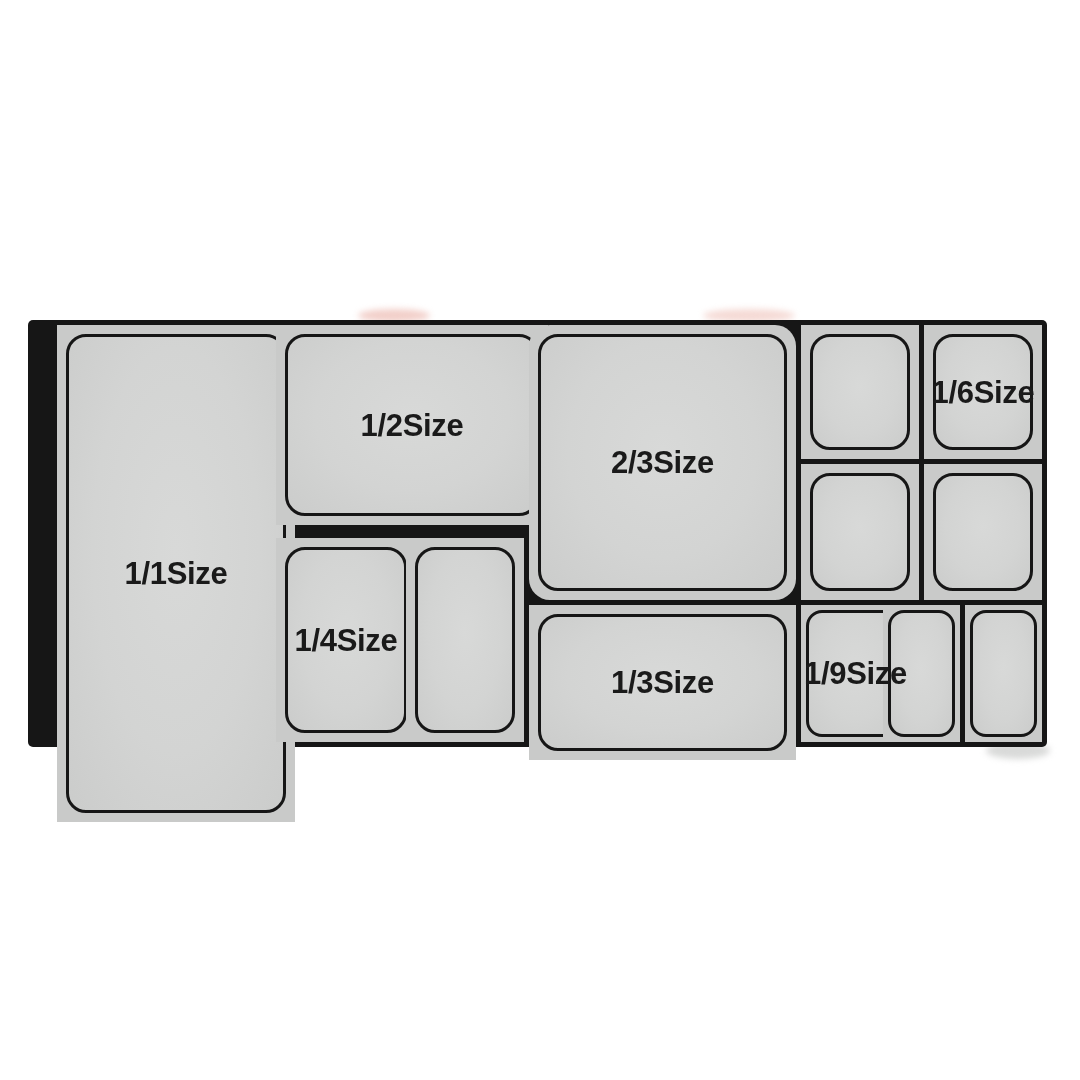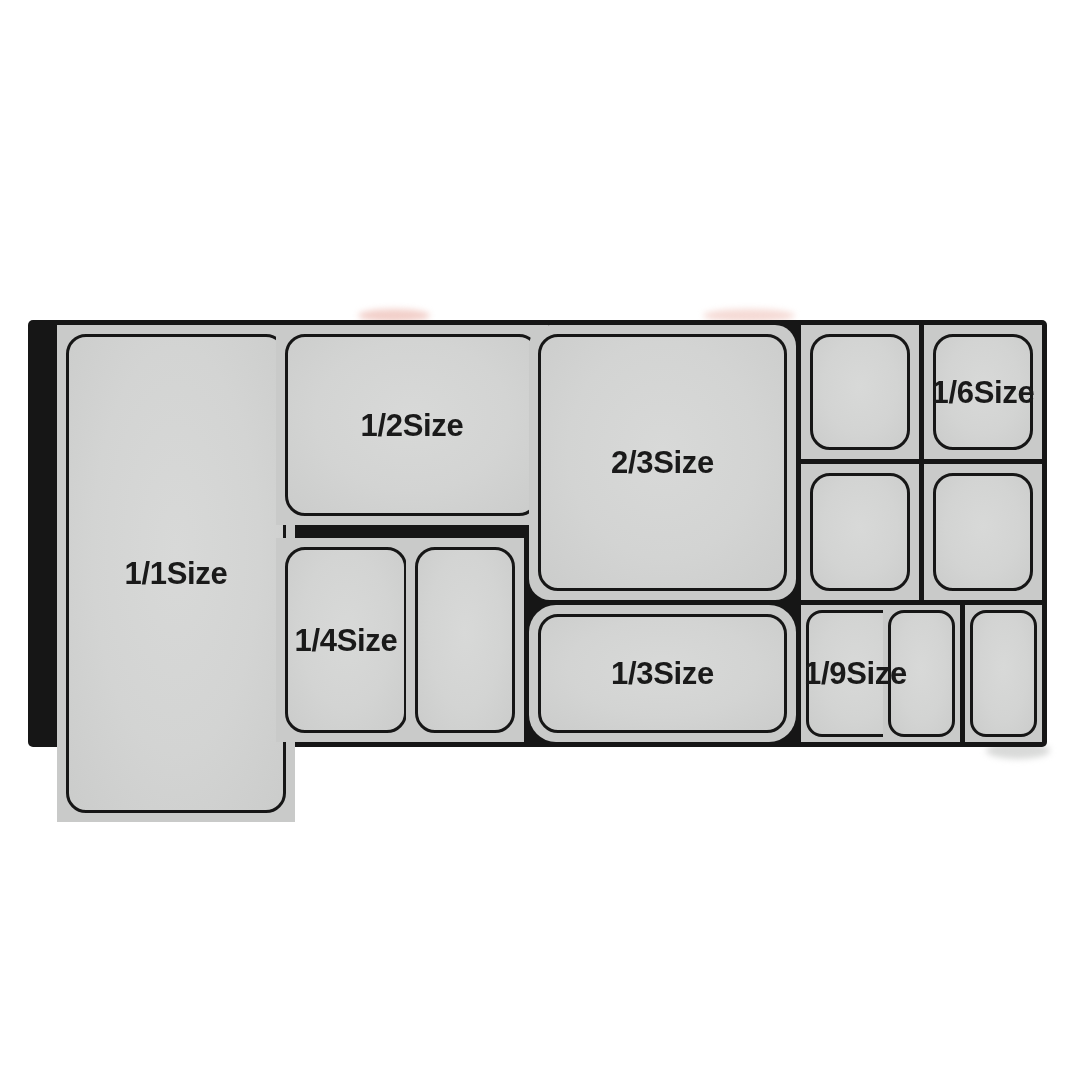--- a/index.html
+++ b/index.html
@@ -76,21 +76,21 @@
     z-index: 3;
     white-space: nowrap;
   }
 
   
   .c-full       { left: 5px;   top: 5px;   width: 238px; height: 497px; margin-left: 24px; }
   .c-half       { left: 248px; top: 5px;   width: 248px; height: 200px; padding-left: 24px; }
   .c-quarter    { left: 248px; top: 218px; width: 140px; height: 204px; }
   .c-quarter-b  { left: 378px; top: 218px; width: 118px; height: 204px; }
   .c-two-thirds { left: 501px; top: 5px;   width: 267px; height: 275px; border-radius: 21px; }
-  .c-third      { left: 501px; top: 285px; width: 267px; height: 137px; border-radius: 27px; }
+  .c-third      { left: 501px; top: 285px; width: 267px; height: 155px; }
   .c-sixth-a    { left: 773px; top: 5px;   width: 118px; height: 134px; }
   .c-sixth      { left: 896px; top: 5px;   width: 118px; height: 134px; }
   .c-sixth-c    { left: 773px; top: 144px; width: 118px; height: 136px; }
   .c-sixth-d    { left: 896px; top: 144px; width: 118px; height: 136px; }
   .c-ninth      { left: 773px; top: 285px; width: 77px;  height: 137px; padding-left: 32px; }
   .c-ninth-b    { left: 855px; top: 285px; width: 77px;  height: 137px; }
   .c-ninth-c    { left: 937px; top: 285px; width: 77px;  height: 137px; }
 </style>
 </head>
 <body>

